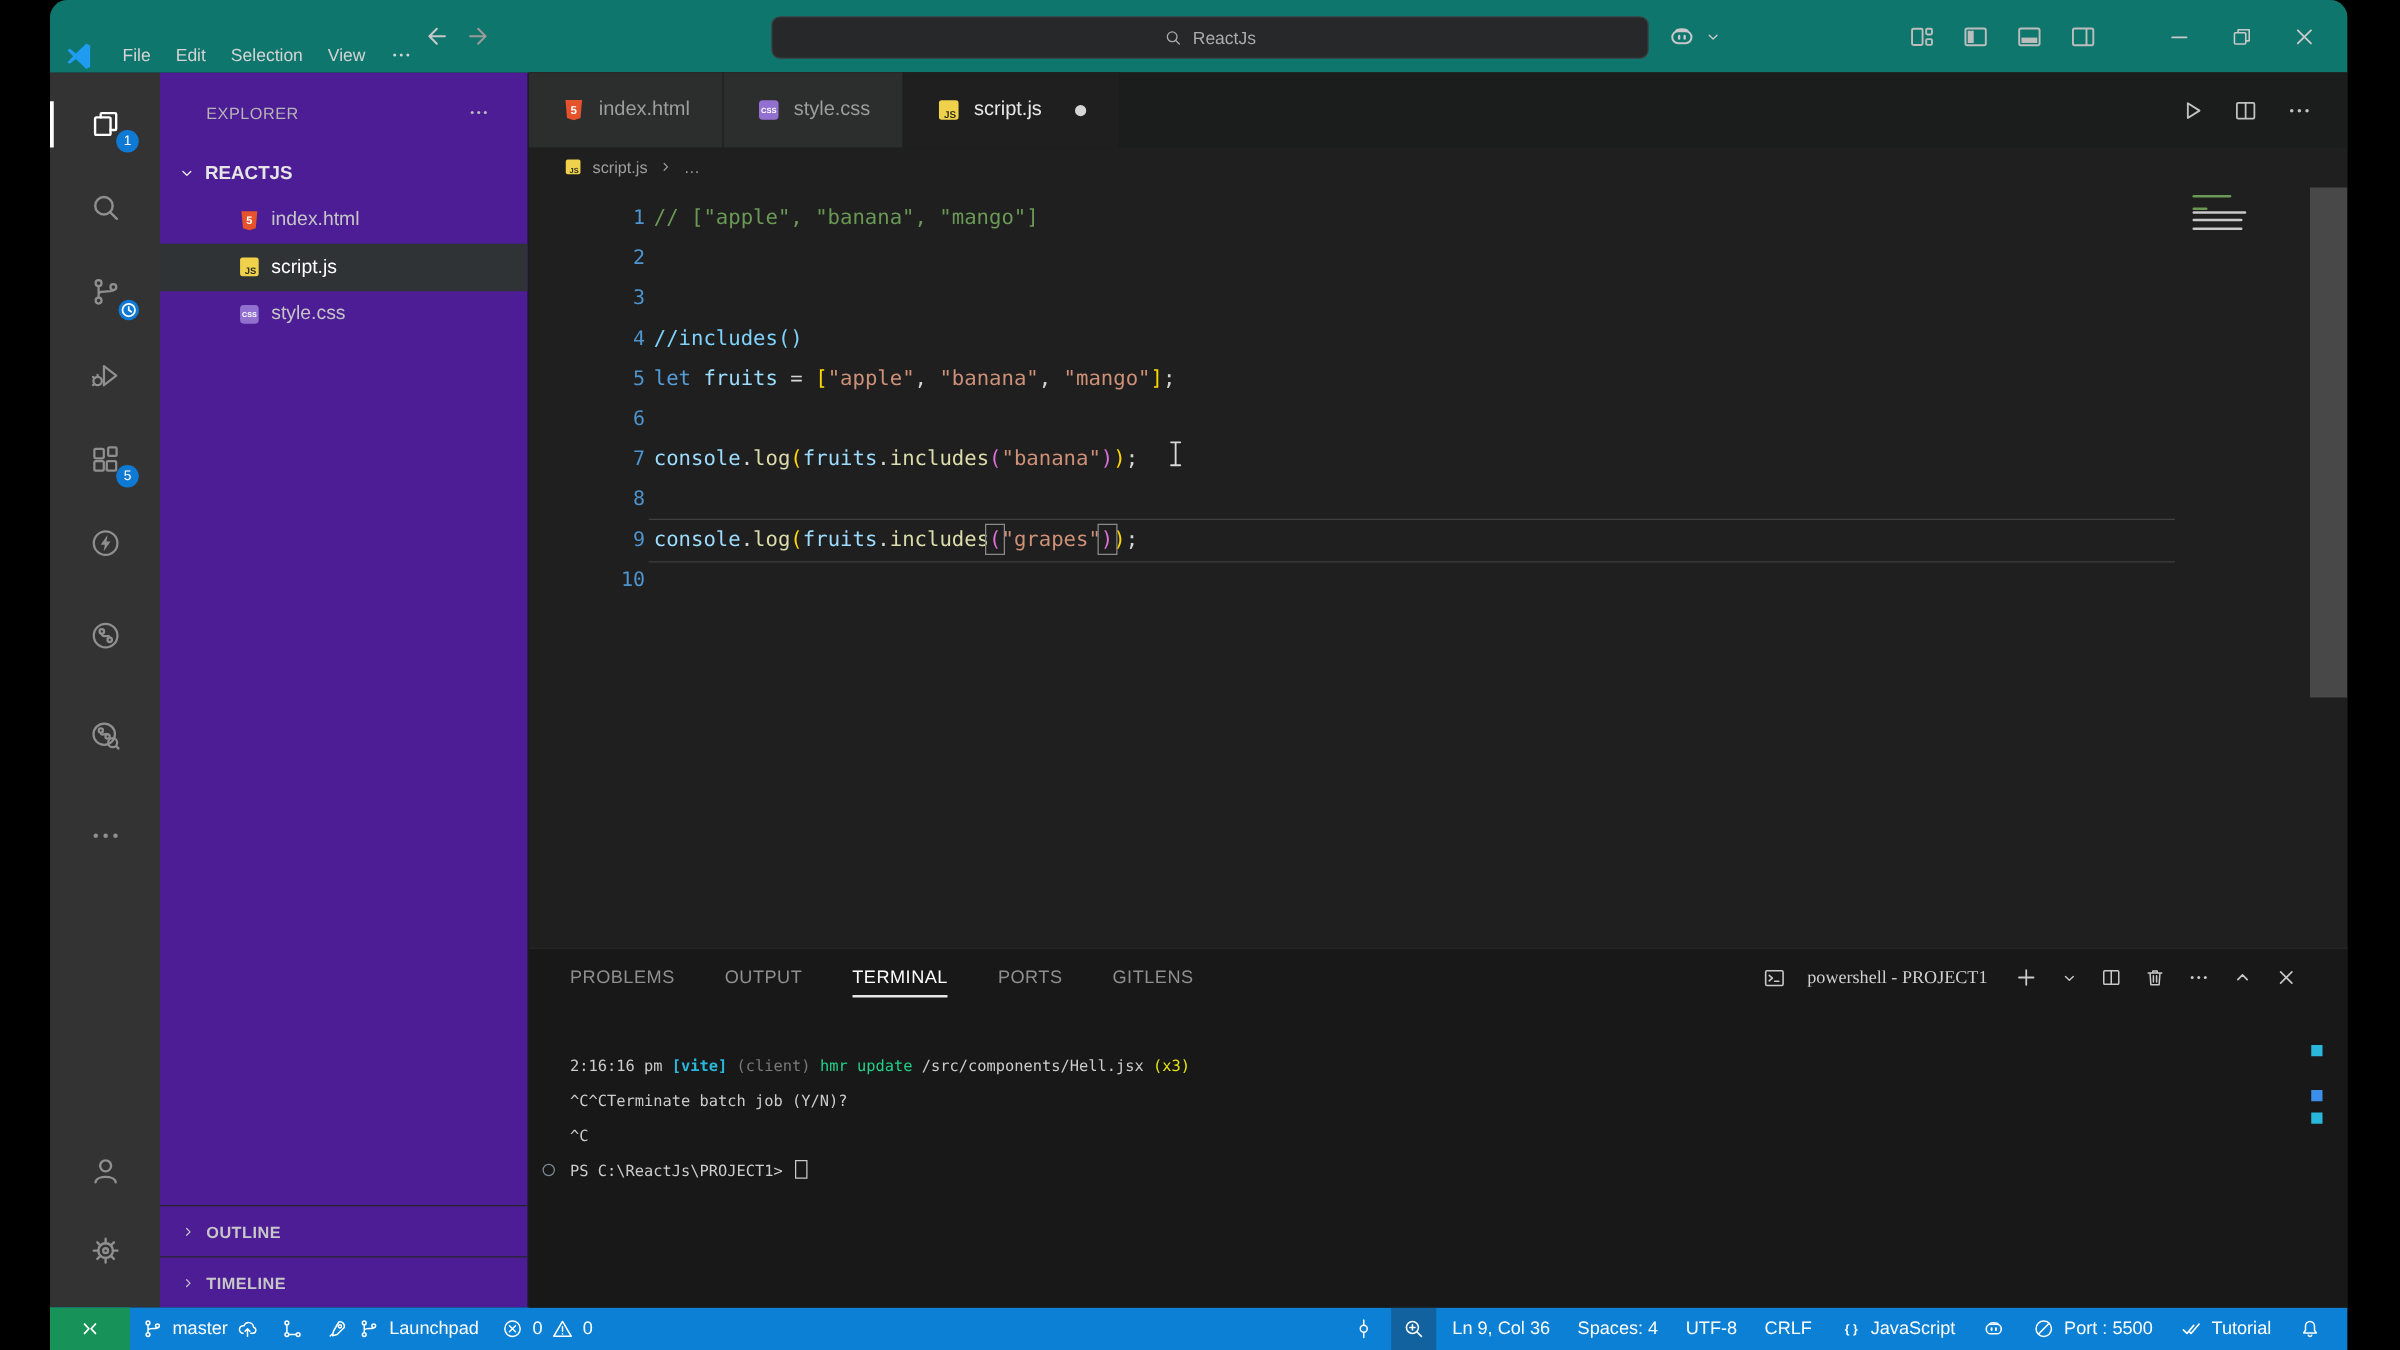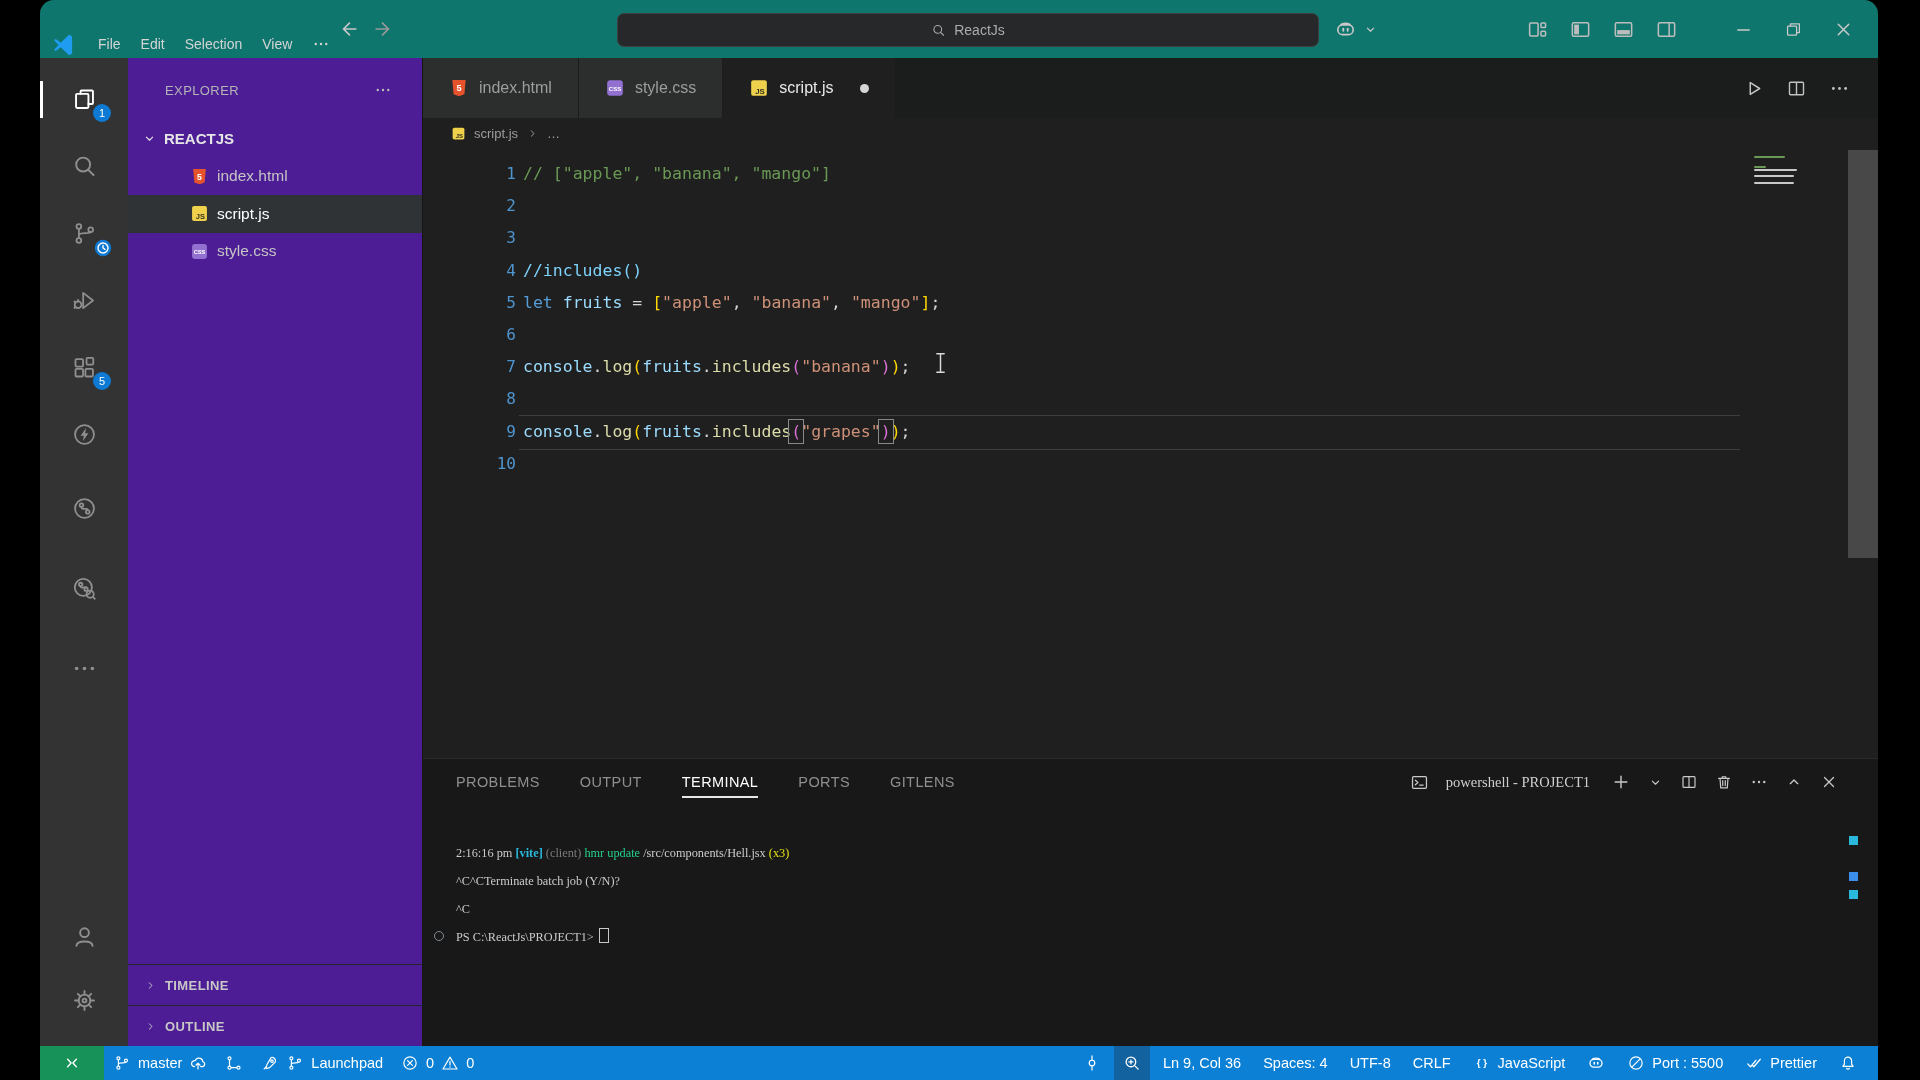--- a/index.html
+++ b/index.html
@@ -72,21 +72,21 @@
   
   .panel{flex:0 0 287px;height:287px;background:#181818;border-top:1px solid #2a2a2a;position:relative;display:flex;flex-direction:column;}
   .panel-head{flex:0 0 46px;height:46px;display:flex;align-items:center;padding-left:33px;position:relative;}
   .ptab{margin-right:40px;font-size:14.5px;letter-spacing:.4px;color:#8f8f8f;height:100%;display:flex;align-items:center;position:relative;}
   .ptab.active{color:#fff;}
   .ptab.active::after{content:"";position:absolute;left:0;right:0;bottom:7px;height:2px;background:#e7e7e7;}
   .panel-right{position:absolute;right:40px;top:0;height:46px;display:flex;align-items:center;gap:17px;color:#c9c9c9;font-size:14.5px;font-family:Liberation Serif, serif;}
   .panel-right .ttl{color:#cfcfcf;margin-right:4px;}
   .termbody{flex:1;position:relative;font-family:"DejaVu Sans Mono",monospace;font-size:12.3px;line-height:28px;
             color:#ccc;padding:34px 0 0 33px;}
-  .trowt{height:28px;position:relative;white-space:pre;font-family:Liberation Serif, serif;}
+  .trowt{height:28px;position:relative;white-space:pre;}
   .tseg-cyan{font-weight:bold;}
   .pdeco{position:absolute;left:-22px;top:8px;width:10px;height:10px;border:1.5px solid #7d8a93;border-radius:50%;box-sizing:border-box;}
   .tcur{display:inline-block;width:10px;height:15px;border:1.5px solid #c9c9c9;box-sizing:border-box;vertical-align:-2px;margin-left:2px;}
   .term-marks{position:absolute;right:20px;top:0;width:9px;height:100%;}
   .tmark{position:absolute;width:9px;height:9px;left:0;}
   
   .statusbar{flex:0 0 34px;height:34px;background:#0b80d4;display:flex;align-items:center;color:#fff;font-size:14.5px;}
   .sb-left{display:flex;align-items:center;height:100%;}
   .sb-right{margin-left:auto;display:flex;align-items:center;height:100%;padding-right:12px;gap:4px;}
   .sb-item{display:flex;align-items:center;gap:7px;padding:0 9px;height:100%;white-space:nowrap;}
@@ -503,29 +503,29 @@
               <span>style.css</span>
             </div>
           </div>
         <div class="side-sections" id="side-sections">
             <div class="sec-row">
               <span>
                 <svg class="ic" style="width:13px;height:13px">
                   <use href="#i-chevright"></use>
                 </svg>
               </span>
-              <span>TIMELINE</span>
+              <span>OUTLINE</span>
             </div>
             <div class="sec-row">
               <span>
                 <svg class="ic" style="width:13px;height:13px">
                   <use href="#i-chevright"></use>
                 </svg>
               </span>
-              <span>OUTLINE</span>
+              <span>TIMELINE</span>
             </div>
           </div>
       </div>
 
       <div class="editorcol">
         <div class="tabbar">
           <div id="tabs" style="display:flex">
               <div class="tab">
                 <svg class="ic" style="width:20px;height:20px">
                   <use href="#i-html5"></use>
@@ -750,21 +750,21 @@
           <div class="sb-item">
             <svg class="ic" style="width:18px;height:18px">
               <use href="#i-noentry"></use>
             </svg>
             <span>Port : 5500</span>
           </div>
           <div class="sb-item">
             <svg class="ic" style="width:18px;height:18px">
               <use href="#i-dblcheck"></use>
             </svg>
-            <span>Prettier</span>
+            <span>Tutorial</span>
           </div>
           <div class="sb-item">
             <svg class="ic" style="width:18px;height:18px">
               <use href="#i-bell"></use>
             </svg>
           </div>
         </div>
     </div>
 
   </div>

